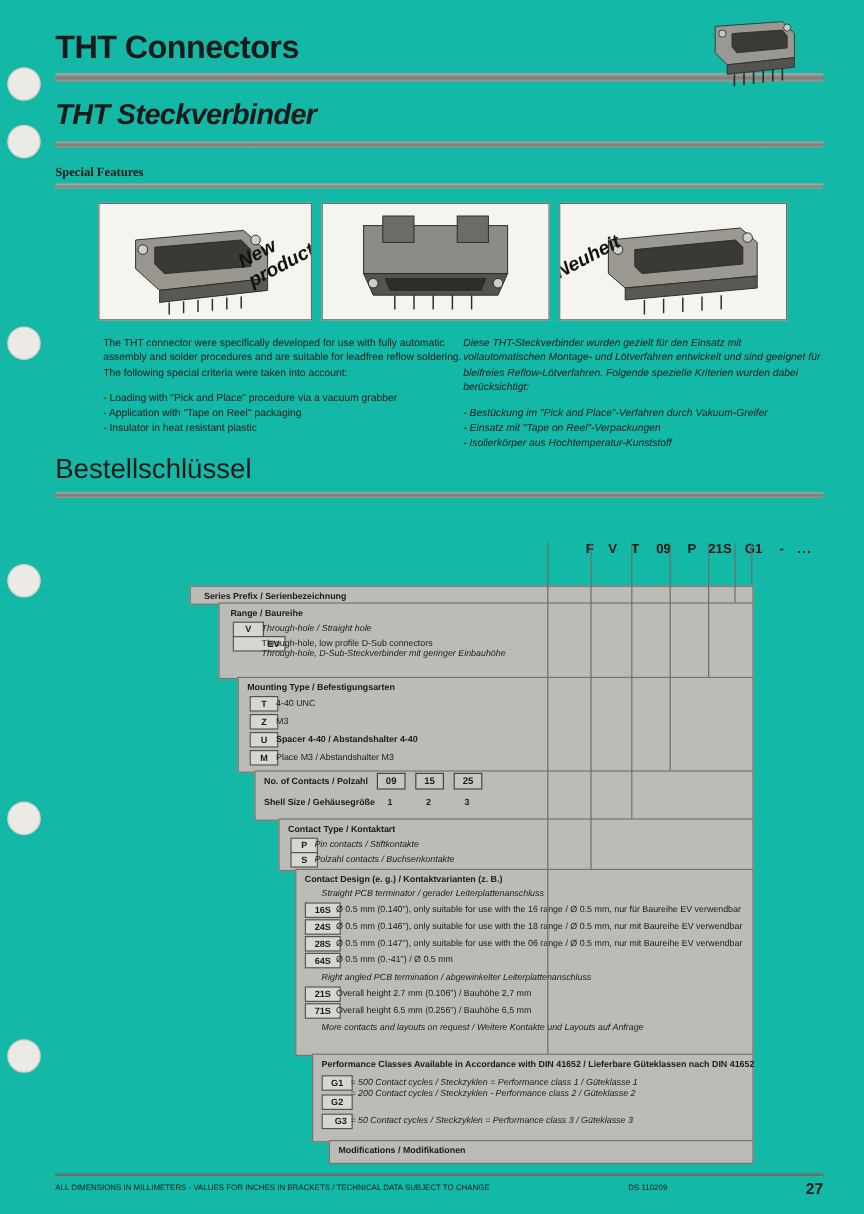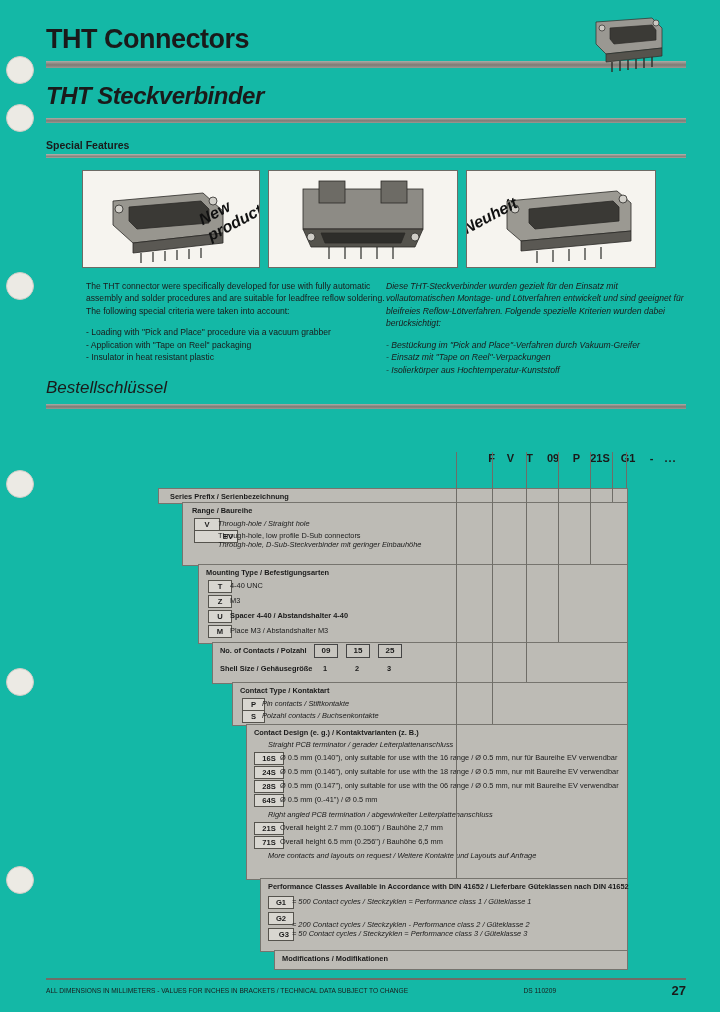--- a/index.html
+++ b/index.html
@@ -30,21 +30,21 @@
   h2.subtitle{
     font-size:24px;font-weight:bold;font-style:italic;margin:0;
     padding-top:14px;letter-spacing:-0.5px;
   }
   .rule{
     height:7px;background:#8d8b85;margin-top:6px;
     background:linear-gradient(to bottom,#adaba5 0%,#7d7b75 55%,#9b9993 100%);
   }
   .rule.thin{height:5px;}
   .sec-label{
-    font-size:10.5px;font-weight:bold;margin-top:16px;
+    font-size:10.5px;font-weight:bold;margin-top:16px;font-family:Liberation Serif, serif;
   }
   .sec-label.it{font-style:italic;font-weight:bold;}
   .rule-small{
     height:4px;margin-top:3px;
     background:linear-gradient(to bottom,#b5b3ad 0%,#85837d 60%,#a5a39d 100%);
   }
   
   .topart{
     position:absolute;right:18px;top:14px;width:78px;height:60px;
   }
@@ -69,21 +69,21 @@
   .col{width:300px;font-size:8.6px;line-height:1.45;}
   .col.de{font-style:italic;}
   .col p{margin:0 0 9px 0;}
   .col ul{margin:0;padding:0;list-style:none;}
   .col li{margin:0;}
   
   h3.order{
     font-size:20px;margin:14px 0 0 0;font-weight:normal;
   }
   h3.order-de{
-    font-size:17px;margin:2px 0 0 0;font-weight:normal;font-style:italic;
+    font-size:23px;margin:2px 0 0 0;font-weight:normal;
   }
   
   .coderow{
     position:absolute;right:8px;top:452px;
     display:flex;align-items:flex-end;gap:4px;font-weight:bold;font-size:11px;
   }
   .codecell{
     min-width:15px;text-align:center;
   }
   .codecell.wide{min-width:24px;}
@@ -328,21 +328,21 @@
 
       <div class="chip" style="position:absolute;left:208px;top:366px;width:20px;text-align:center;">71S</div>
       <div class="lbl" style="left:234px;top:367px;"><span>Overall height 6.5 mm (0.256") / Bauhöhe 6,5 mm</span></div>
 
       <div class="lbl" style="left:222px;top:381px;"><i>More contacts and layouts on request / Weitere Kontakte und Layouts auf Anfrage</i></div>
 
       <div class="lbl" style="left:222px;top:412px;"><b>Performance Classes Available in Accordance with DIN 41652 / Lieferbare Güteklassen nach DIN 41652</b></div>
       <div class="chip" style="position:absolute;left:222px;top:426px;width:16px;text-align:center;">G1</div>
       <div class="lbl" style="left:246px;top:427px;"><i>= 500 Contact cycles / Steckzyklen = Performance class 1 / Güteklasse 1</i></div>
       <div class="chip" style="position:absolute;left:222px;top:442px;width:16px;text-align:center;">G2</div>
-      <div class="lbl" style="left:246px;top:450px;"><i>= 200 Contact cycles / Steckzyklen - Performance class 2 / Güteklasse 2</i></div>
+      <div class="lbl" style="left:246px;top:436px;"><i>= 200 Contact cycles / Steckzyklen - Performance class 2 / Güteklasse 2</i></div>
       <div class="chip" style="position:absolute;left:222px;top:458px;width:16px;text-align:right;">G3</div>
       <div class="lbl" style="left:246px;top:459px;"><i>=  50 Contact cycles / Steckzyklen = Performance class 3 / Güteklasse 3</i></div>
 
       <div class="lbl" style="left:236px;top:484px;"><b>Modifications / Modifikationen</b></div>
 
       <div class="vline" style="left:580px;top:-18px;height:36px;"></div>
       <div class="vline" style="left:566px;top:-18px;height:50px;"></div>
       <div class="vline" style="left:544px;top:-18px;height:112px;"></div>
       <div class="vline" style="left:512px;top:-18px;height:190px;"></div>
       <div class="vline" style="left:480px;top:-18px;height:230px;"></div>

